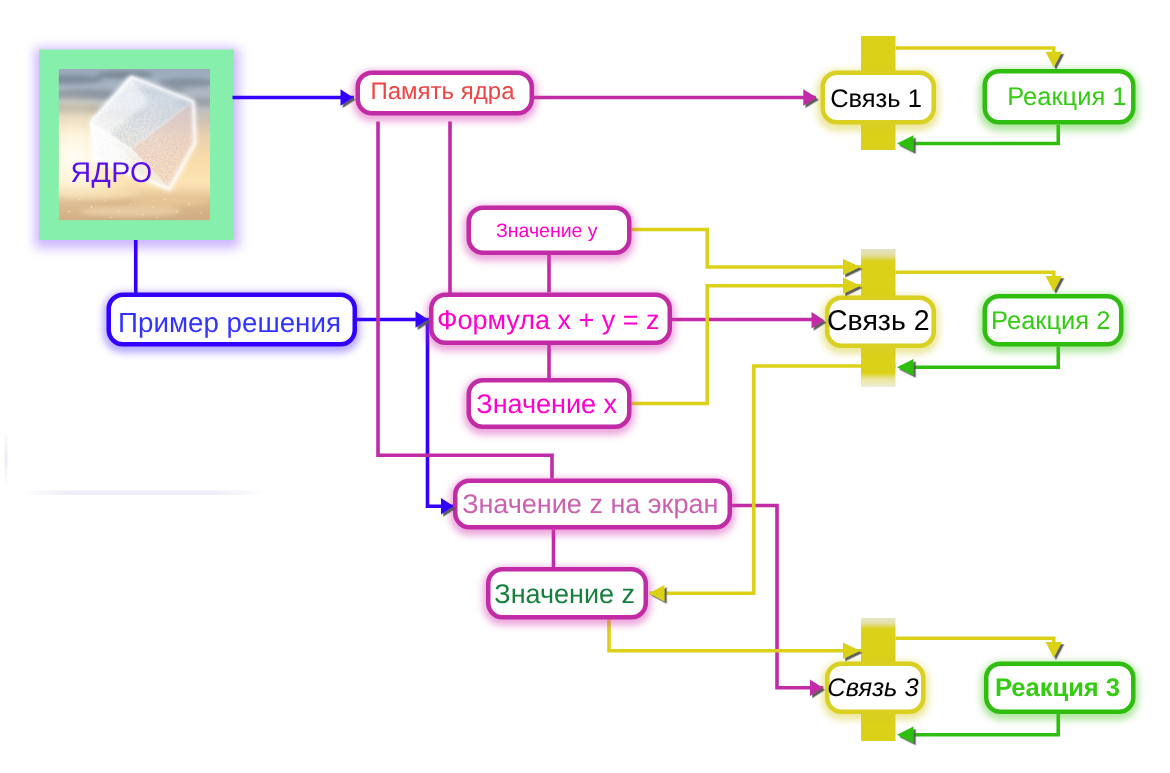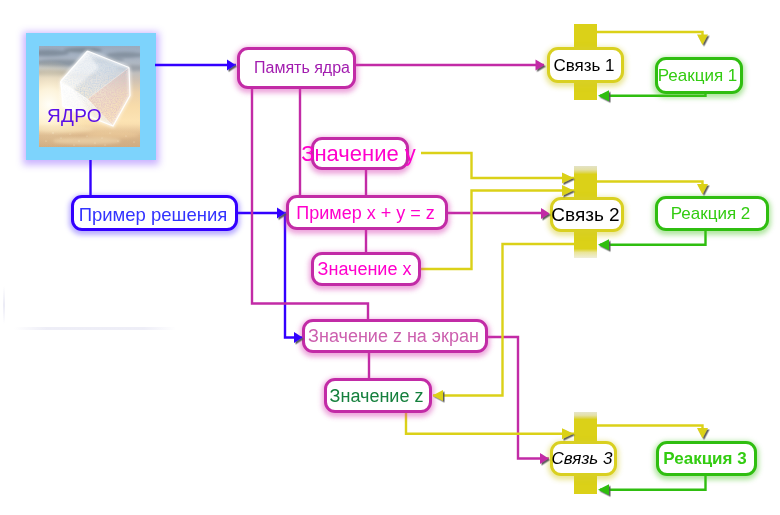--- a/index.html
+++ b/index.html
@@ -23,21 +23,21 @@
          box-shadow:0 2px 5px 2px rgba(214,205,45,.48);}
   
   .n-grn{border:3.7px solid #2fbe10;border-radius:11px;color:#33cc11;
          box-shadow:0 2px 5px 2px rgba(70,195,30,.42);}
   
   .n-blu{border:3.9px solid #3300ff;border-radius:11px;color:#3333ff;
          box-shadow:0 2px 5px 2px rgba(70,40,255,.38);}
 
   
   #kernel{position:absolute;left:26px;top:33px;width:130px;height:127px;
-          background:#7dd3fc;box-shadow:0 2px 7px 3px rgba(120,60,255,.38);}
+          background:#86efac;box-shadow:0 2px 7px 3px rgba(120,60,255,.38);}
   #kernel-img{position:absolute;left:13px;top:13px;width:101px;height:101px;overflow:hidden;}
   #kernel-label{position:absolute;left:21px;top:73px;color:#5a0fe8;
                 font-size:19px;line-height:1;letter-spacing:.3px;}
 
   
   .bar{position:absolute;width:23px;background:#dbd118;}
 </style>
 </head>
 <body>
 
@@ -231,34 +231,34 @@
       </g>
     </g>
   </svg>
 
   <div class="bar" style="left:574px;top:24px;height:76px;"></div>
   <div class="bar" style="left:574px;top:166px;height:92px;
               background:linear-gradient(180deg,rgba(205,203,150,.55) 0%,rgba(211,205,110,.62) 4%,rgba(216,207,60,.85) 7%,#dbd118 9%,#dbd118 90%,rgba(216,207,70,.55) 94%,rgba(211,207,150,.35) 100%);"></div>
   <div class="bar" style="left:574px;top:412px;height:82px;
               background:linear-gradient(180deg,rgba(205,203,150,.50) 0%,rgba(211,205,110,.60) 4%,rgba(216,207,60,.85) 7%,#dbd118 9%,#dbd118 100%);"></div>
 
-  <div class="node n-mag" style="left:237px;top:47px;width:119px;height:42px;font-size:16px;color:#a21caf;justify-content:flex-end;">
+  <div class="node n-mag" style="left:237px;top:47px;width:119px;height:30px;font-size:16px;color:#ef4444;">
     <span>Память ядра</span>
   </div>
 
   <div class="node n-blu" style="left:71px;top:195px;width:167px;height:36px;font-size:18.5px;padding-top:4px;">
     <span>Пример решения</span>
   </div>
 
-  <div class="node n-mag" style="left:311px;top:137px;width:98px;height:33px;font-size:22px;align-items:center;">
+  <div class="node n-mag" style="left:311px;top:137px;width:110px;height:33px;font-size:13px;align-items:center;">
     <span>Значение y</span>
   </div>
 
   <div class="node n-mag" style="left:286px;top:195px;width:162px;height:35px;font-size:18px;">
-    <span>Пример x + y = z</span>
+    <span>Формула x + y = z</span>
   </div>
 
   <div class="node n-mag" style="left:311px;top:252px;width:110px;height:34px;font-size:18px;">
     <span>Значение x</span>
   </div>
 
   <div class="node n-mag" style="left:302px;top:319px;width:186px;height:34px;font-size:18px;color:#cc5fae;">
     <span>Значение z на экран</span>
   </div>
 
@@ -269,24 +269,24 @@
   <div class="node n-yel" style="left:547px;top:47px;width:77px;height:36px;font-size:17px;">
     <span>Связь 1</span>
   </div>
   <div class="node n-yel" style="left:550px;top:197px;width:74px;height:35px;font-size:19px;">
     <span>Связь 2</span>
   </div>
   <div class="node n-yel" style="left:550px;top:441px;width:67px;height:35px;font-size:17px;font-style:italic;">
     <span>Связь 3</span>
   </div>
 
-  <div class="node n-grn" style="left:655px;top:57px;width:88px;height:37px;font-size:17px;">
+  <div class="node n-grn" style="left:655px;top:46px;width:102px;height:37px;font-size:17px;justify-content:flex-end;">
     <span>Реакция 1</span>
   </div>
-  <div class="node n-grn" style="left:655px;top:196px;width:114px;height:35px;font-size:17px;">
+  <div class="node n-grn" style="left:655px;top:196px;width:94px;height:35px;font-size:17px;">
     <span>Реакция 2</span>
   </div>
   <div class="node n-grn" style="left:656px;top:441px;width:101px;height:35px;font-size:17px;font-weight:bold;">
     <span>Реакция 3</span>
   </div>
 
   <svg class="layer" id="arrows" viewBox="0 0 780 515">
     <defs>
       <filter id="ash" x="-60%" y="-60%" width="240%" height="240%">
         <feDropShadow dx="1.5" dy="1.5" stdDeviation="0.4" flood-color="#555" flood-opacity="0.95"></feDropShadow>

